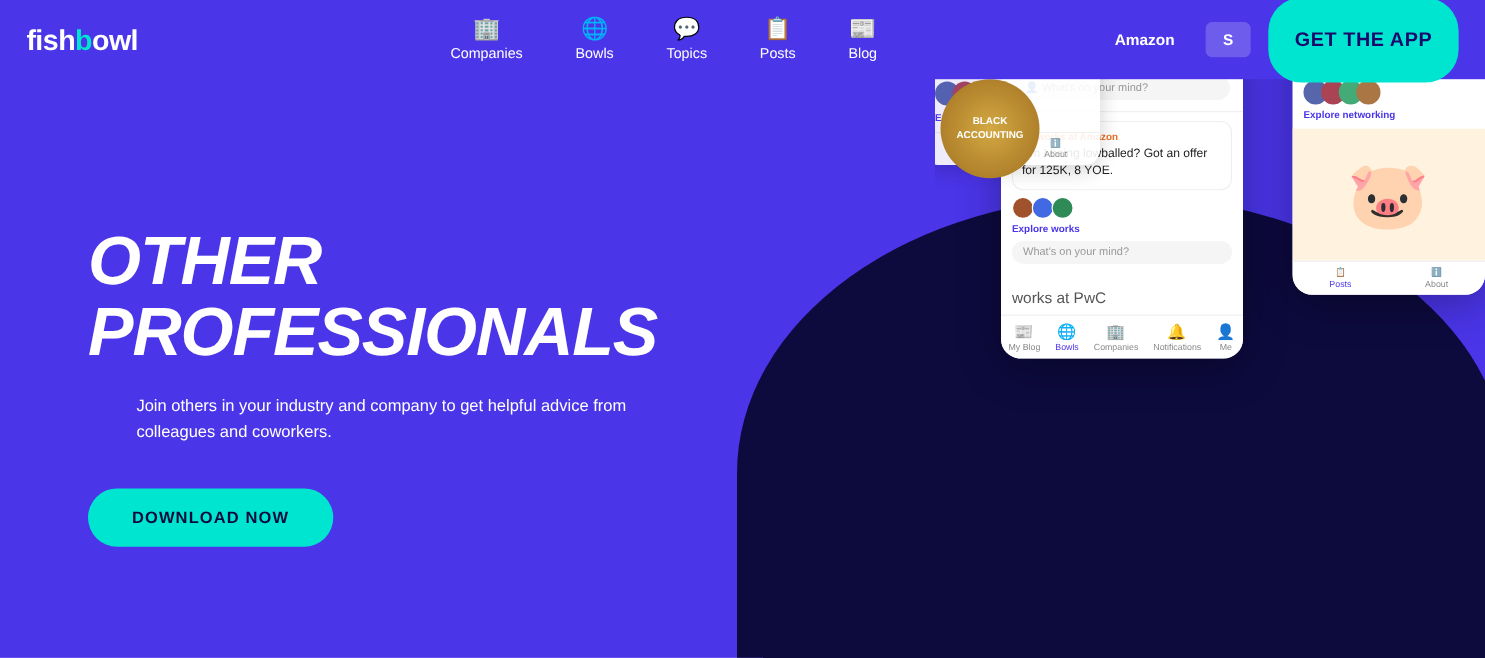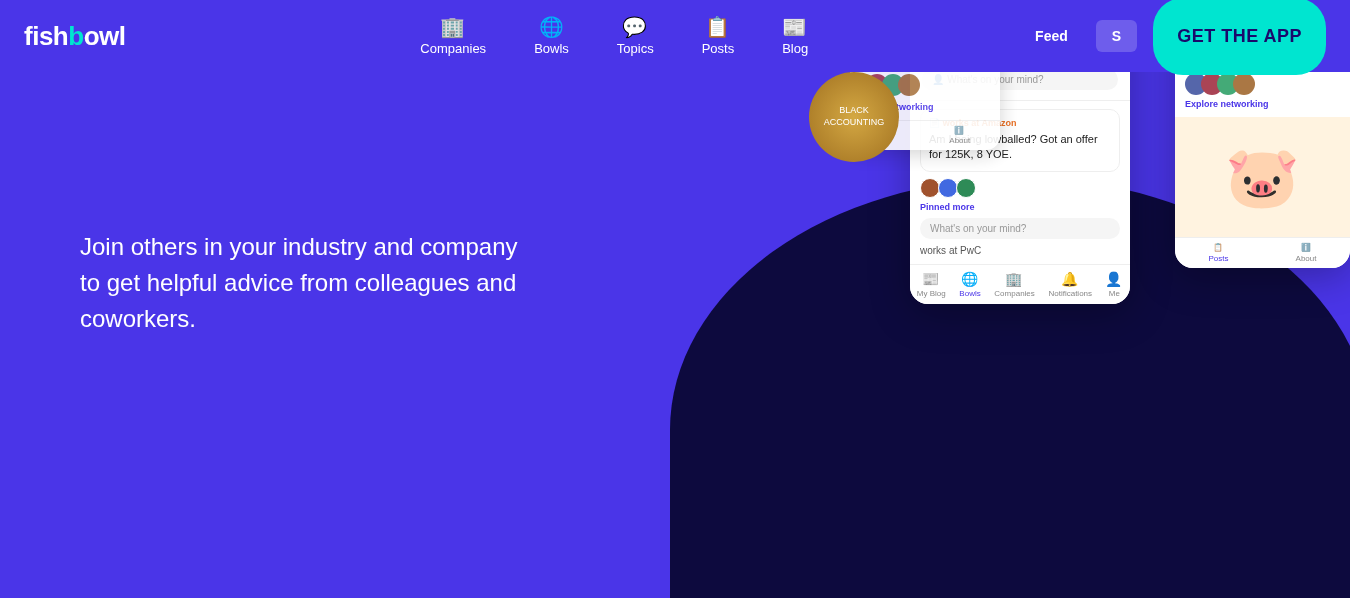--- a/index.html
+++ b/index.html
@@ -114,25 +114,26 @@
       color: #fff;
       font-size: 62px;
       font-weight: 900;
       line-height: 1.05;
       letter-spacing: -1px;
       font-style: italic;
       text-transform: uppercase;
     }
     .hero-sub {
       color: #fff;
-      font-size: 24px;
+      font-size: 15px;
       font-weight: 400;
       line-height: 1.5;
       margin-top: 24px;
       max-width: 460px;
+      margin-left: 44px;
     }
     .btn-download {
       margin-top: 40px;
       display: inline-block;
       background: #00e5d0;
       color: #0d0a3e;
       font-size: 15px;
       font-weight: 900;
       letter-spacing: 1px;
       text-transform: uppercase;
@@ -294,31 +295,31 @@
       font-size: 8px;
       color: #888;
       gap: 1px;
     }
     .peek-nav-item.active { color: #4a35e8; }
 
     
     .gold-seal {
       position: absolute;
       top: 72px;
-      left: 809px;
+      left: 855px;
       width: 90px;
       height: 90px;
       border-radius: 50%;
       background: radial-gradient(circle, #d4a843, #a07020);
       display: flex;
       align-items: center;
       justify-content: center;
       color: #fff;
       font-size: 9px;
-      font-weight: 400;
+      font-weight: 700;
       text-align: center;
       line-height: 1.3;
       z-index: 5;
       padding: 8px;
     }
   </style>
 </head>
 <body>
 
 <div class="hero"></div>
@@ -345,31 +346,33 @@
     <a class="nav-link">
       <span class="nav-icon">📋</span>
       <span>Posts</span>
     </a>
     <a class="nav-link">
       <span class="nav-icon">📰</span>
       <span>Blog</span>
     </a>
   </div>
   <div class="nav-right">
-    <button class="btn-login">Feed</button>
+    <button class="btn-login">Amazon</button>
     <button class="btn-signup">S</button>
     <button class="btn-get-app">GET THE APP</button>
   </div>
 </nav>
 
 <div class="hero-content">
   <h1 class="hero-headline">
     <br>
+    <span>OTHER PROFESSIONALS</span>
   </h1>
   <p class="hero-sub">Join others in your industry and company to get helpful advice from colleagues and coworkers.</p>
+  <button class="btn-download">DOWNLOAD NOW</button>
 </div>
 
 <div class="gold-seal">
   <span>BLACK<br>ACCOUNTING</span>
 </div>
 
 <div class="screenshots-area">
 
   <div class="phone-left" style="left:60px; top:20px; width:220px;">
     <div class="phone-left-header">
@@ -397,23 +400,23 @@
           <span>📄</span>
           <span>works at Amazon</span>
         </div>
         <div class="phone-card-text">Am I being lowballed? Got an offer for 125K, 8 YOE.</div>
       </div>
       <div style="display:flex; align-items:center; gap:4px; margin:4px 0;">
         <div class="phone-avatar"></div>
         <div class="phone-avatar"></div>
         <div class="phone-avatar"></div>
       </div>
-      <div style="font-size:9px;color:#4a35e8;font-weight:600;margin-bottom:6px;">Pinned more</div>
+      <div style="font-size:9px;color:#4a35e8;font-weight:600;margin-bottom:6px;">Explore works</div>
       <div class="phone-search-bar">What's on your mind?</div>
-      <div style="font-size:10px; color:#555; margin-top:6px;">works at PwC</div>
+      <div style="font-size:14px; color:#555; margin-top:22px;">works at PwC</div>
     </div>
     <div class="phone-bottom-nav">
       <div class="phone-bottom-item">
         <span class="phone-bottom-icon">📰</span>
         <span>My Blog</span>
       </div>
       <div class="phone-bottom-item active">
         <span class="phone-bottom-icon">🌐</span>
         <span>Bowls</span>
       </div>

